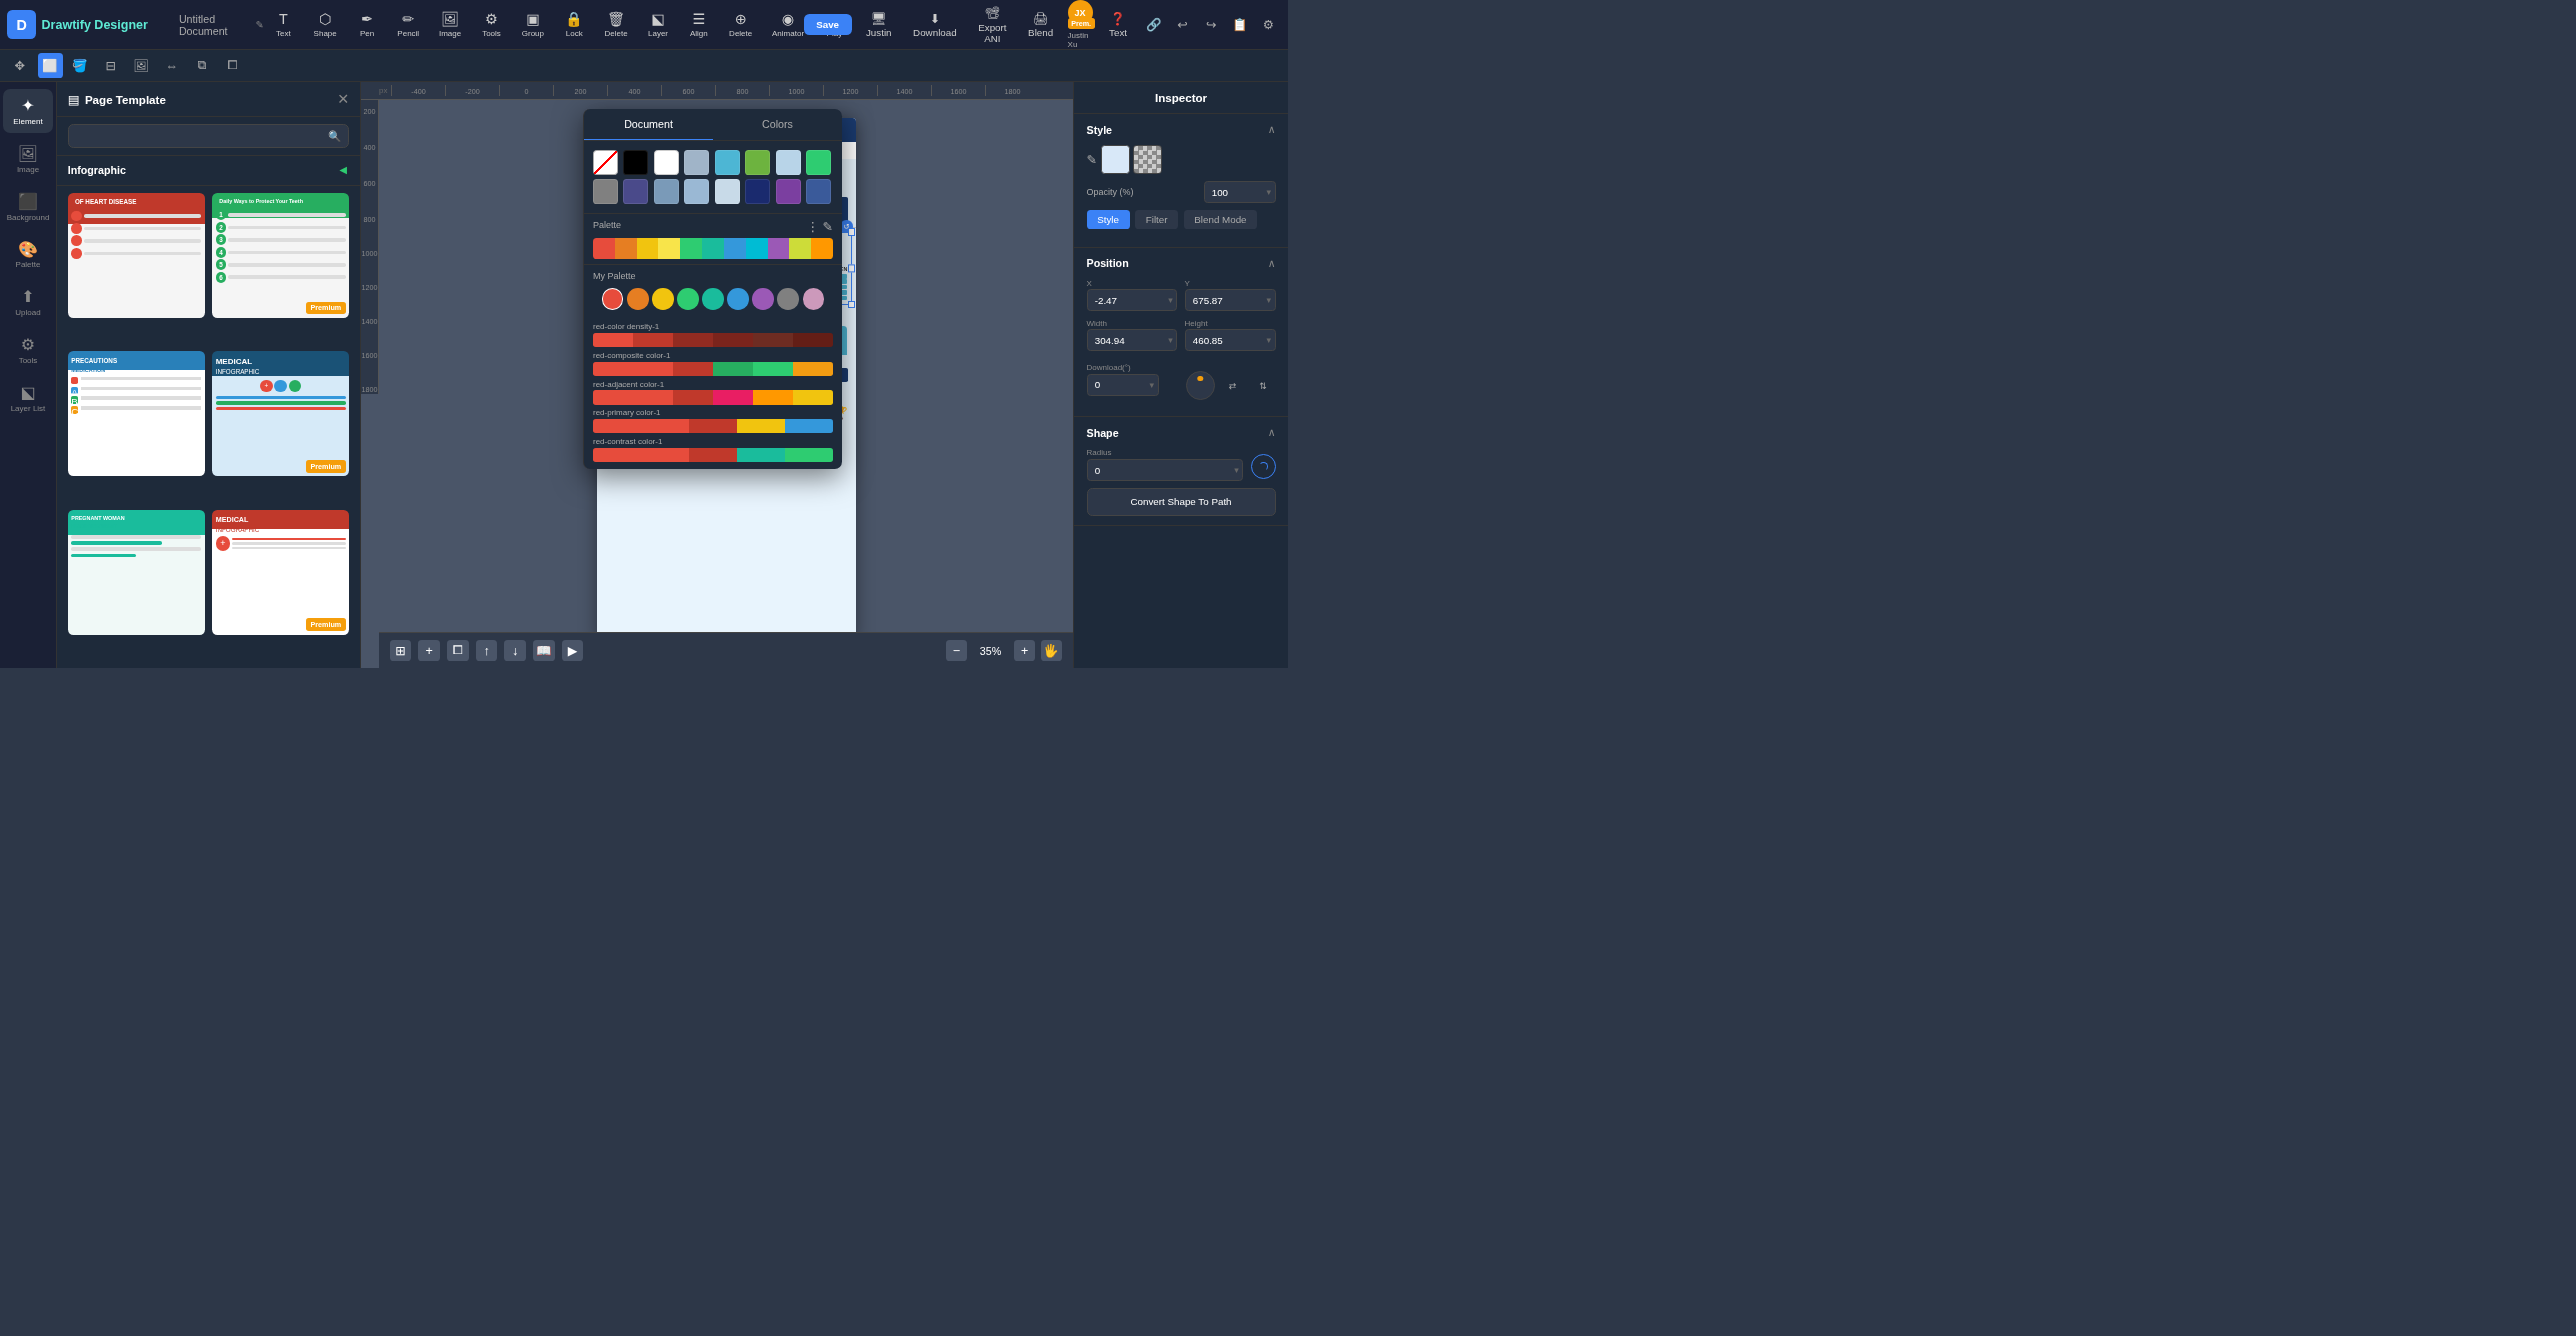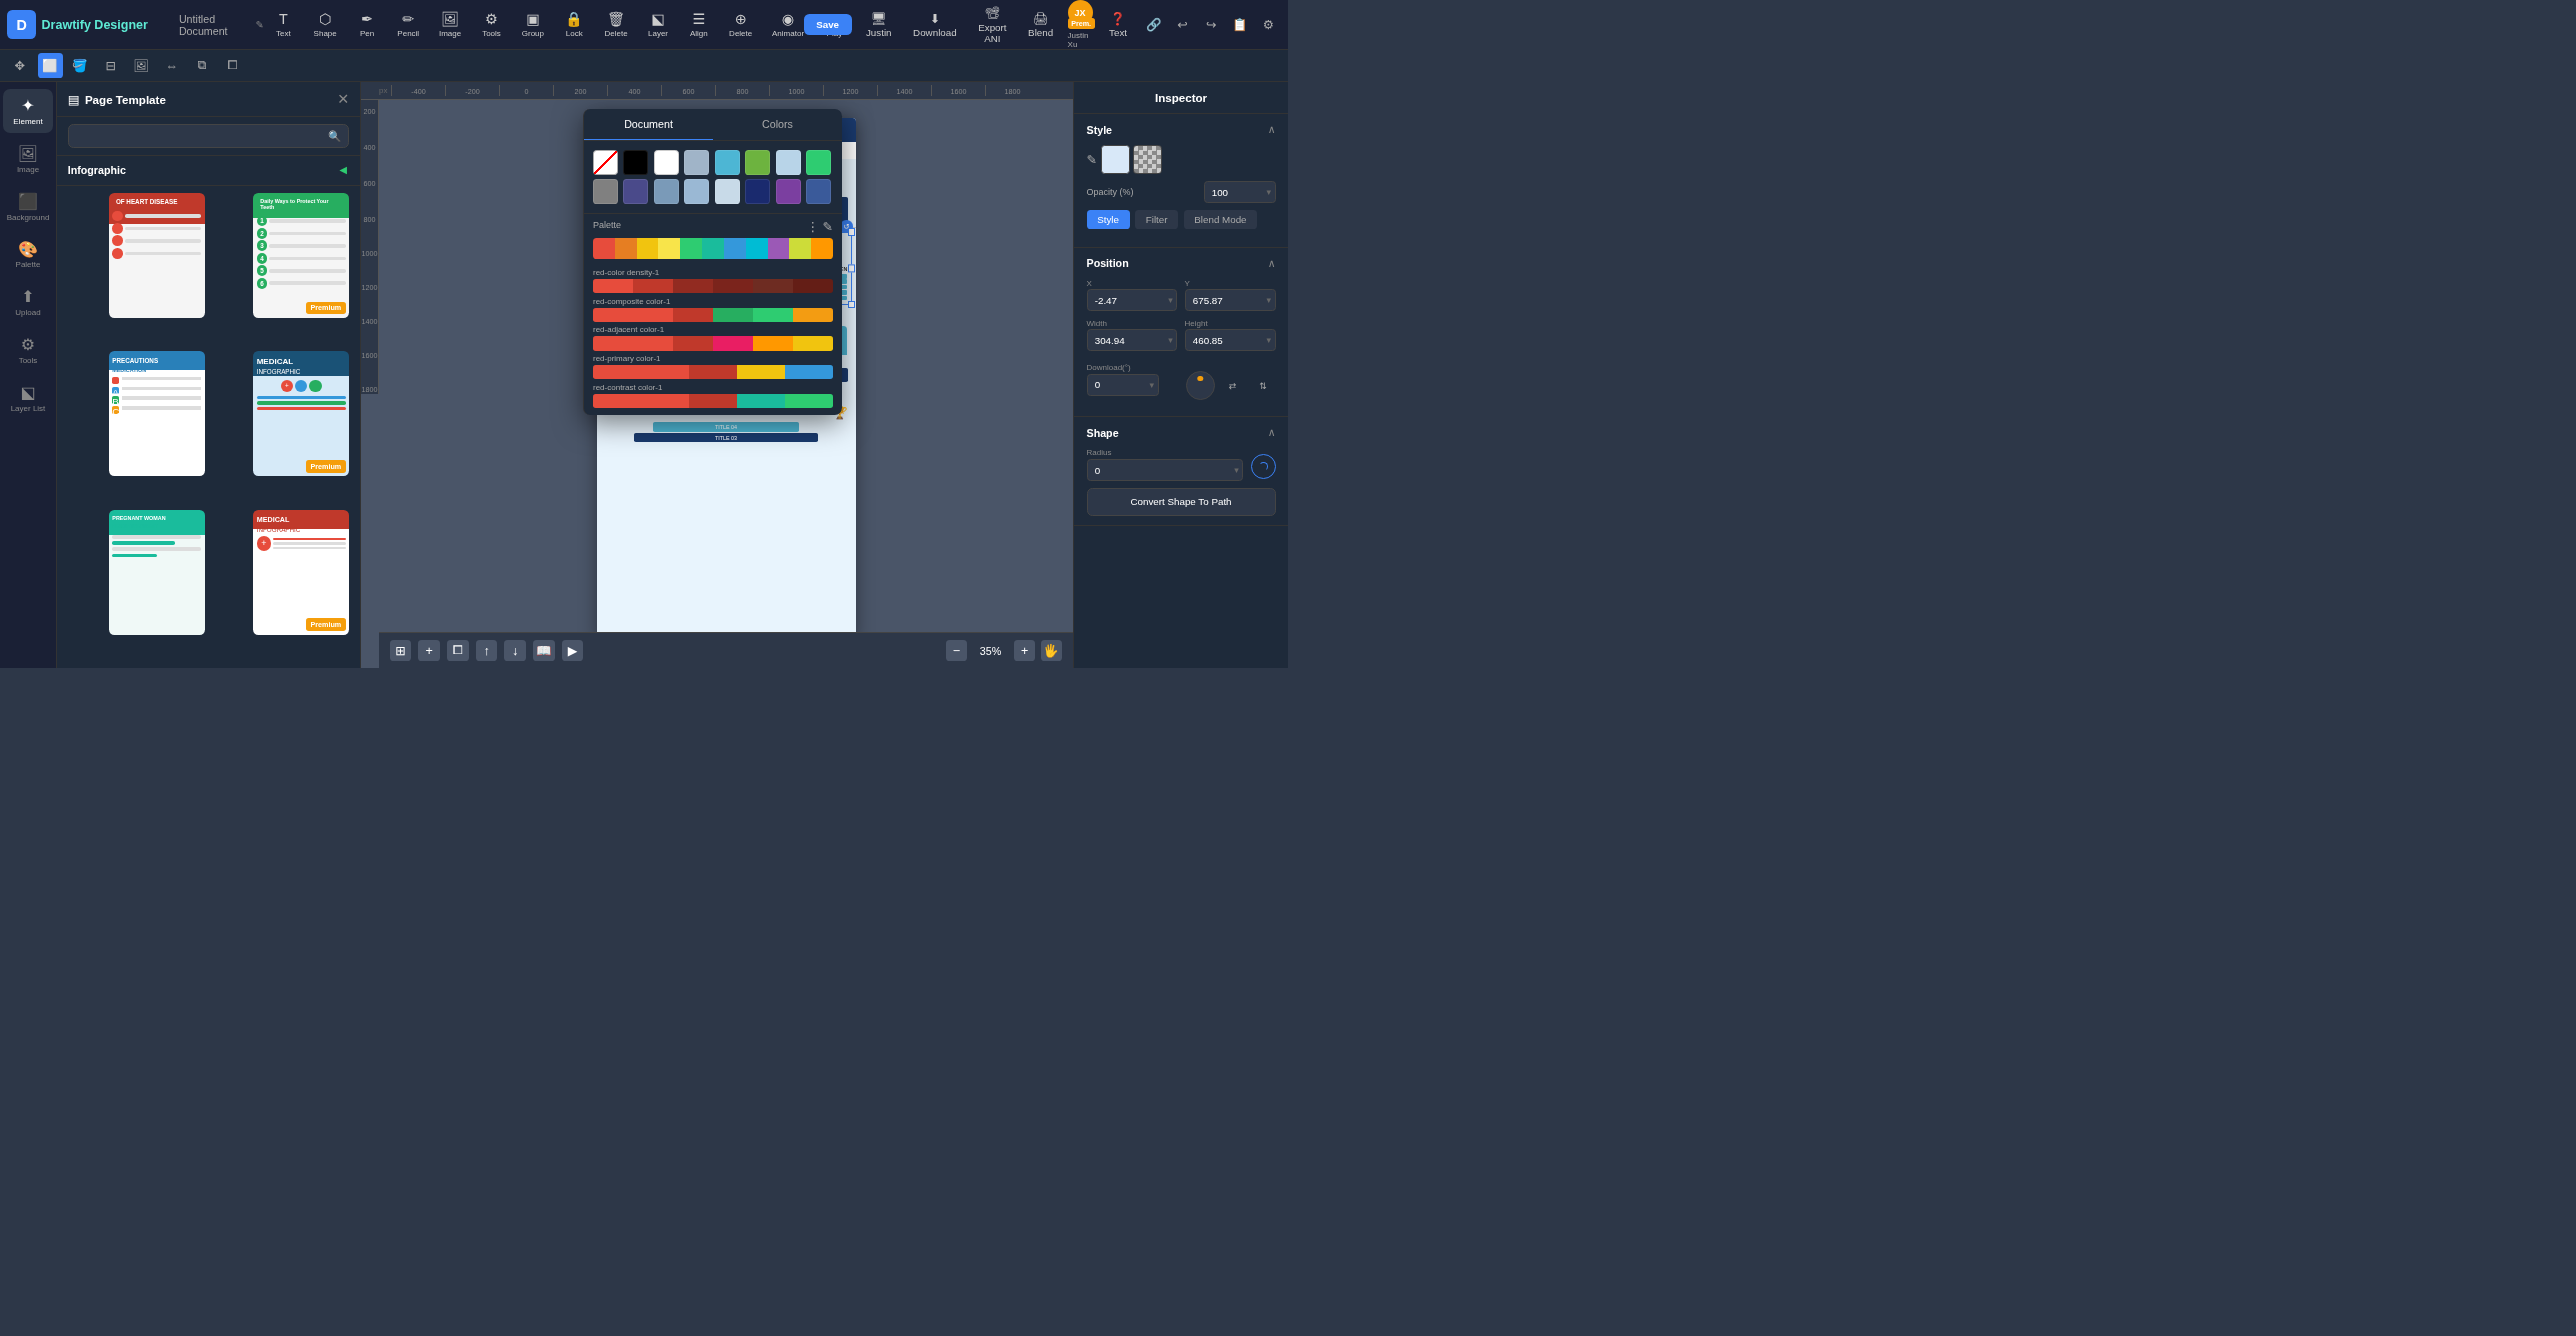--- a/index.html
+++ b/index.html
@@ -200,21 +200,20 @@
       overflow-y: auto;
       flex: 1;
     }
     .template-item {
       position: relative;
       border-radius: 5.4px;
       overflow: hidden;
       cursor: pointer;
       background: #f9a8d4;
       height: 125px;
-      margin-left: 41px;
     }
     .premium-badge {
       position: absolute;
       bottom: 3.6px;
       right: 3.6px;
       background: #f59e0b;
       color: #fff;
       font-size: 7.2px;
       padding: 1.8px 4.5px;
       border-radius: 2.7px;
@@ -1012,20 +1011,34 @@
             <div style="background:#f8e44a;flex:1;"></div>
             <div style="background:#2ecc71;flex:1;"></div>
             <div style="background:#1abc9c;flex:1;"></div>
             <div style="background:#3498db;flex:1;"></div>
             <div style="background:#00bcd4;flex:1;"></div>
             <div style="background:#9b59b6;flex:1;"></div>
             <div style="background:#cddc39;flex:1;"></div>
             <div style="background:#ff9800;flex:1;"></div>
           </div>
         </div>
+        <div class="palette-section">
+          <div class="palette-label">My Palette</div>
+          <div class="my-palette-row">
+            <div class="mp-swatch" style="background:#e74c3c;border:1.8px solid #fff;"></div>
+            <div class="mp-swatch" style="background:#e67e22;"></div>
+            <div class="mp-swatch" style="background:#f1c40f;"></div>
+            <div class="mp-swatch" style="background:#2ecc71;"></div>
+            <div class="mp-swatch" style="background:#1abc9c;"></div>
+            <div class="mp-swatch" style="background:#3498db;"></div>
+            <div class="mp-swatch" style="background:#9b59b6;"></div>
+            <div class="mp-swatch" style="background:#808080;"></div>
+            <div class="mp-swatch" style="background:#cc99bb;"></div>
+          </div>
+        </div>
 
         <div class="named-palette">
           <div class="np-label">red-color density-1</div>
           <div class="np-bar">
             <div class="np-bar-content">
               <div style="background:#e74c3c;flex:1;"></div>
               <div style="background:#c0392b;flex:1;"></div>
               <div style="background:#922b21;flex:1;"></div>
               <div style="background:#7b241c;flex:1;"></div>
               <div style="background:#6e2c22;flex:1;"></div>

